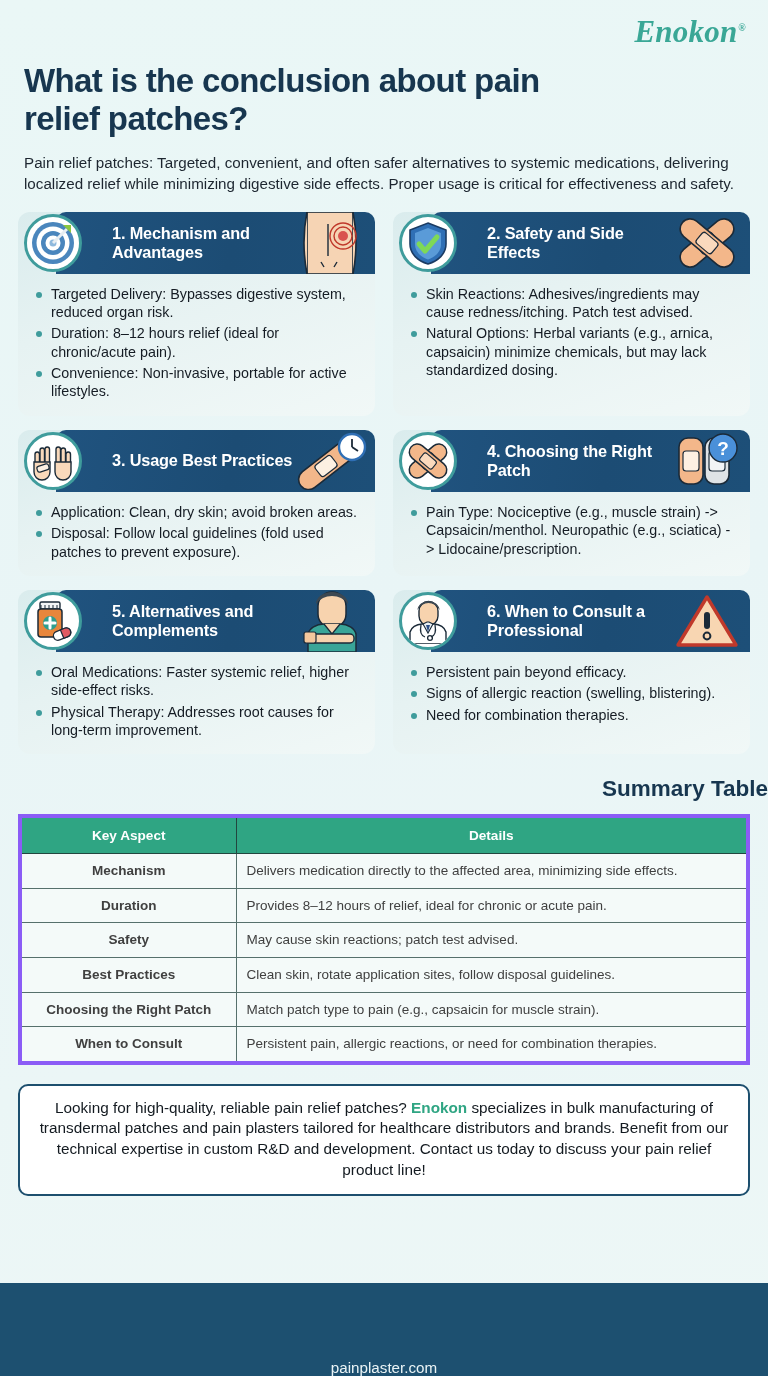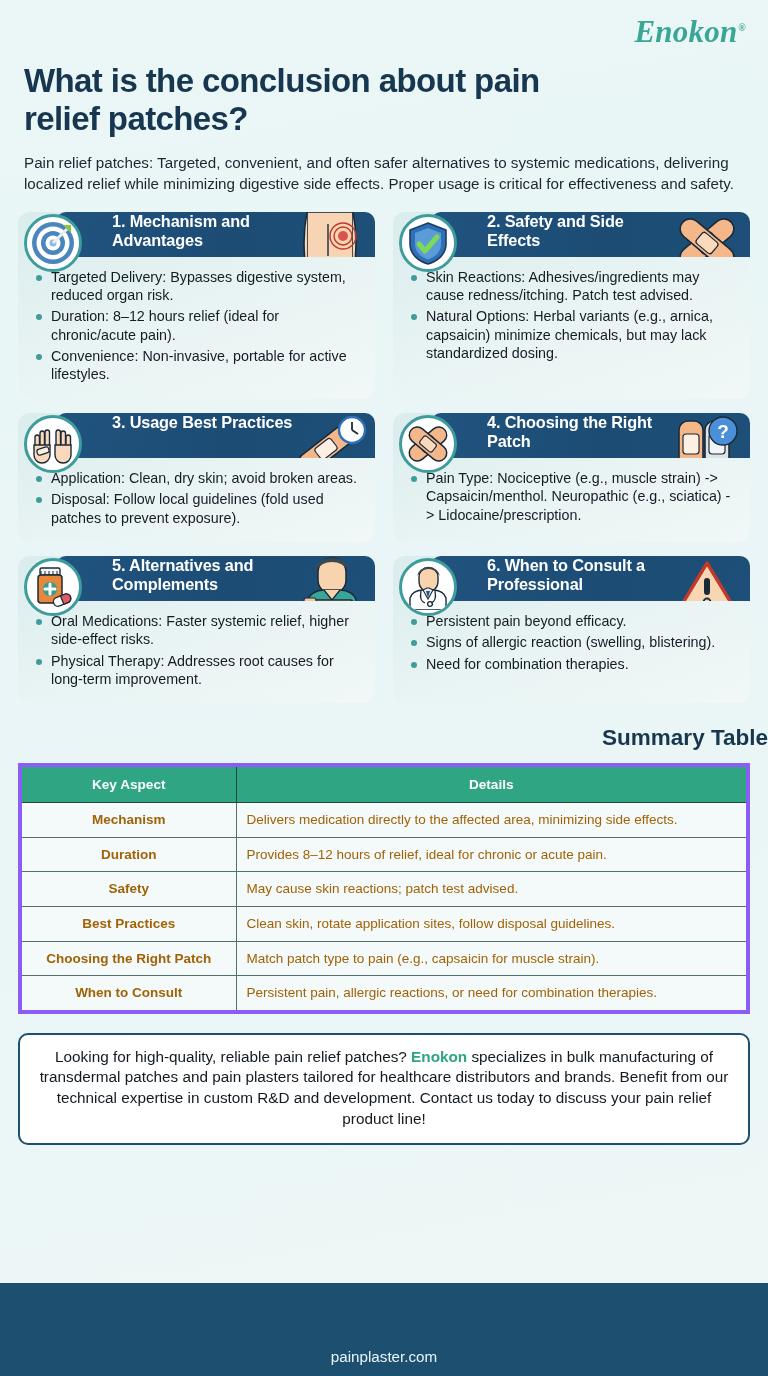--- a/index.html
+++ b/index.html
@@ -62,26 +62,26 @@
   }
   .card {
     position: relative;
     border-radius: 12px;
     background: linear-gradient(160deg, #daeced 0%, #e6f2f2 40%, #f1f8f7 100%);
     padding-bottom: 12px;
     min-height: 60px;
   }
   .card-head {
     position: relative;
-    height: 45px;
+    height: 62px;
     margin-left: 38px;
     border-radius: 10px 10px 0 0;
     background: linear-gradient(100deg, #20537f 0%, #1c4c74 55%, #1d4f78 100%);
     display: flex;
-    align-items: flex-start;
+    align-items: center;
     overflow: hidden;
   }
   .card-head h2 {
     color: #fff;
     font-size: 16.3px;
     font-weight: bold;
     line-height: 1.17;
     padding-left: 56px;
     padding-right: 74px;
     letter-spacing: -0.15px;
@@ -152,21 +152,21 @@
     color: #ffffff;
     font-size: 13.6px;
     font-weight: bold;
     padding: 10px 6px;
     border: 1px solid #22463f;
   }
   table.summary td {
     border: 1px solid #55706c;
     font-size: 13.5px;
     line-height: 1.3;
-    color: #a16207;
+    color: #404040;
     padding: 8px 10px;
     vertical-align: middle;
   }
   table.summary td.key {
     width: 216px;
     text-align: center;
     font-weight: bold;
   }
 
   
@@ -186,21 +186,20 @@
   .cta .hl { color: #2fa583; font-weight: bold; }
 
   .footerbar {
     position: absolute;
     left: 0; right: 0; bottom: 0;
     height: 93px;
     background: #1d5070;
     display: flex;
     align-items: flex-end;
     justify-content: center;
-    padding-bottom: 11px;
     z-index: 1;
   }
   .footerbar .url {
     color: #eaf4f6;
     font-size: 15.2px;
   }
 </style>
 </head>
 <body>
 

